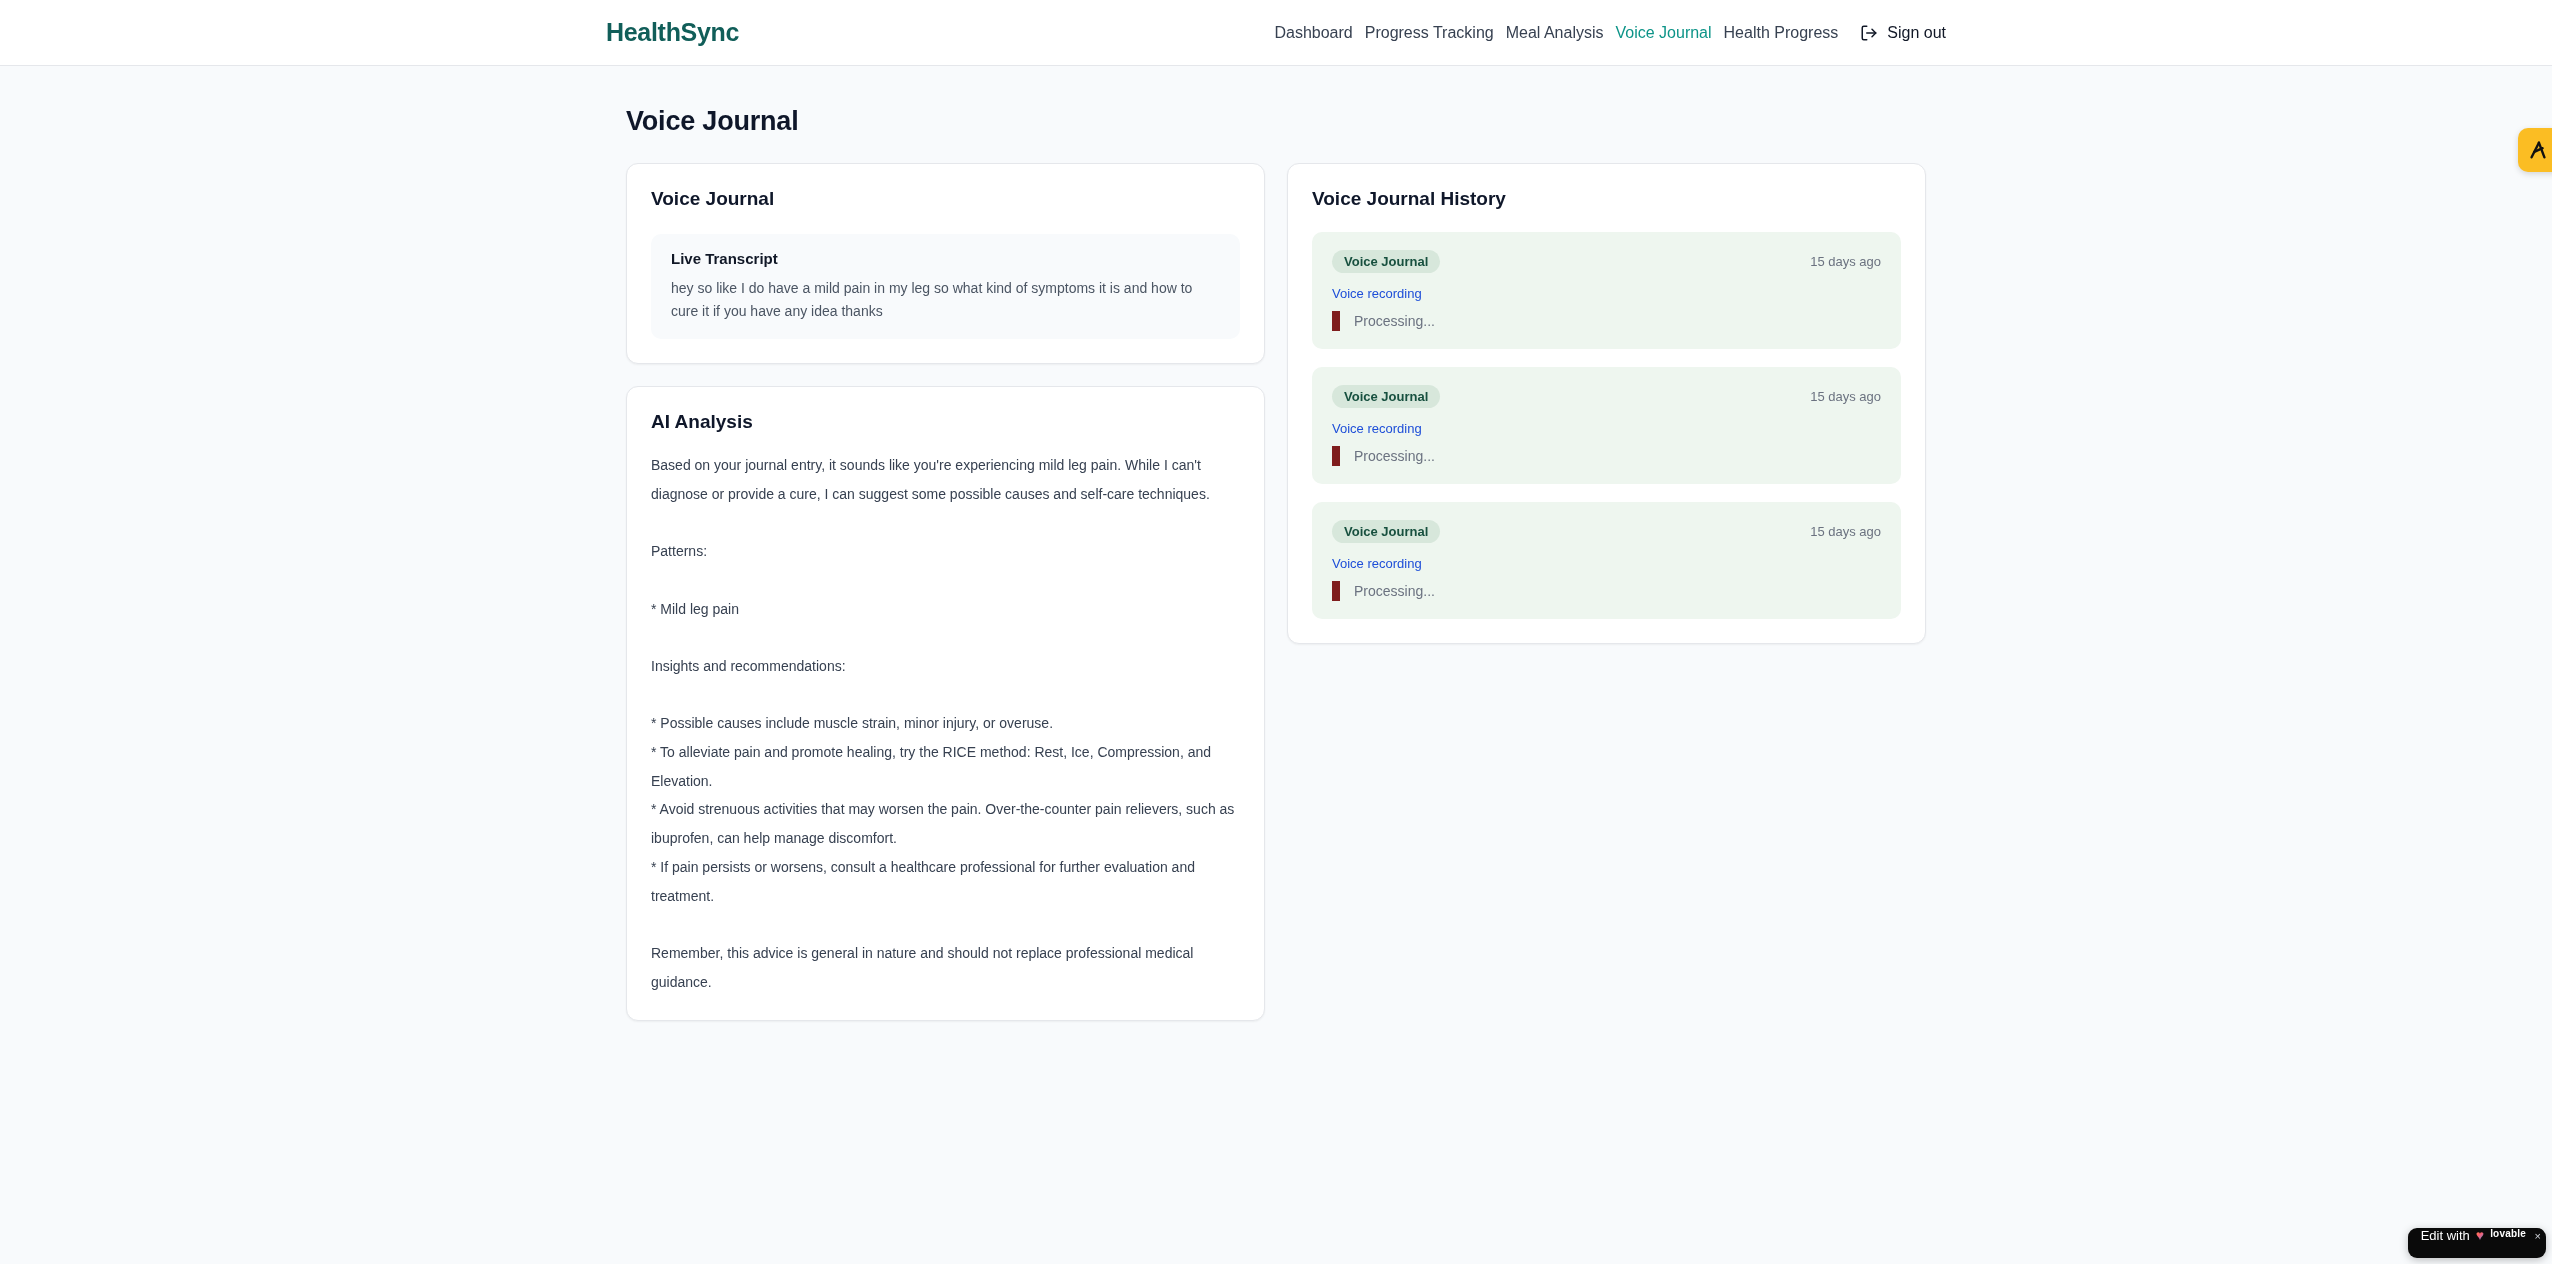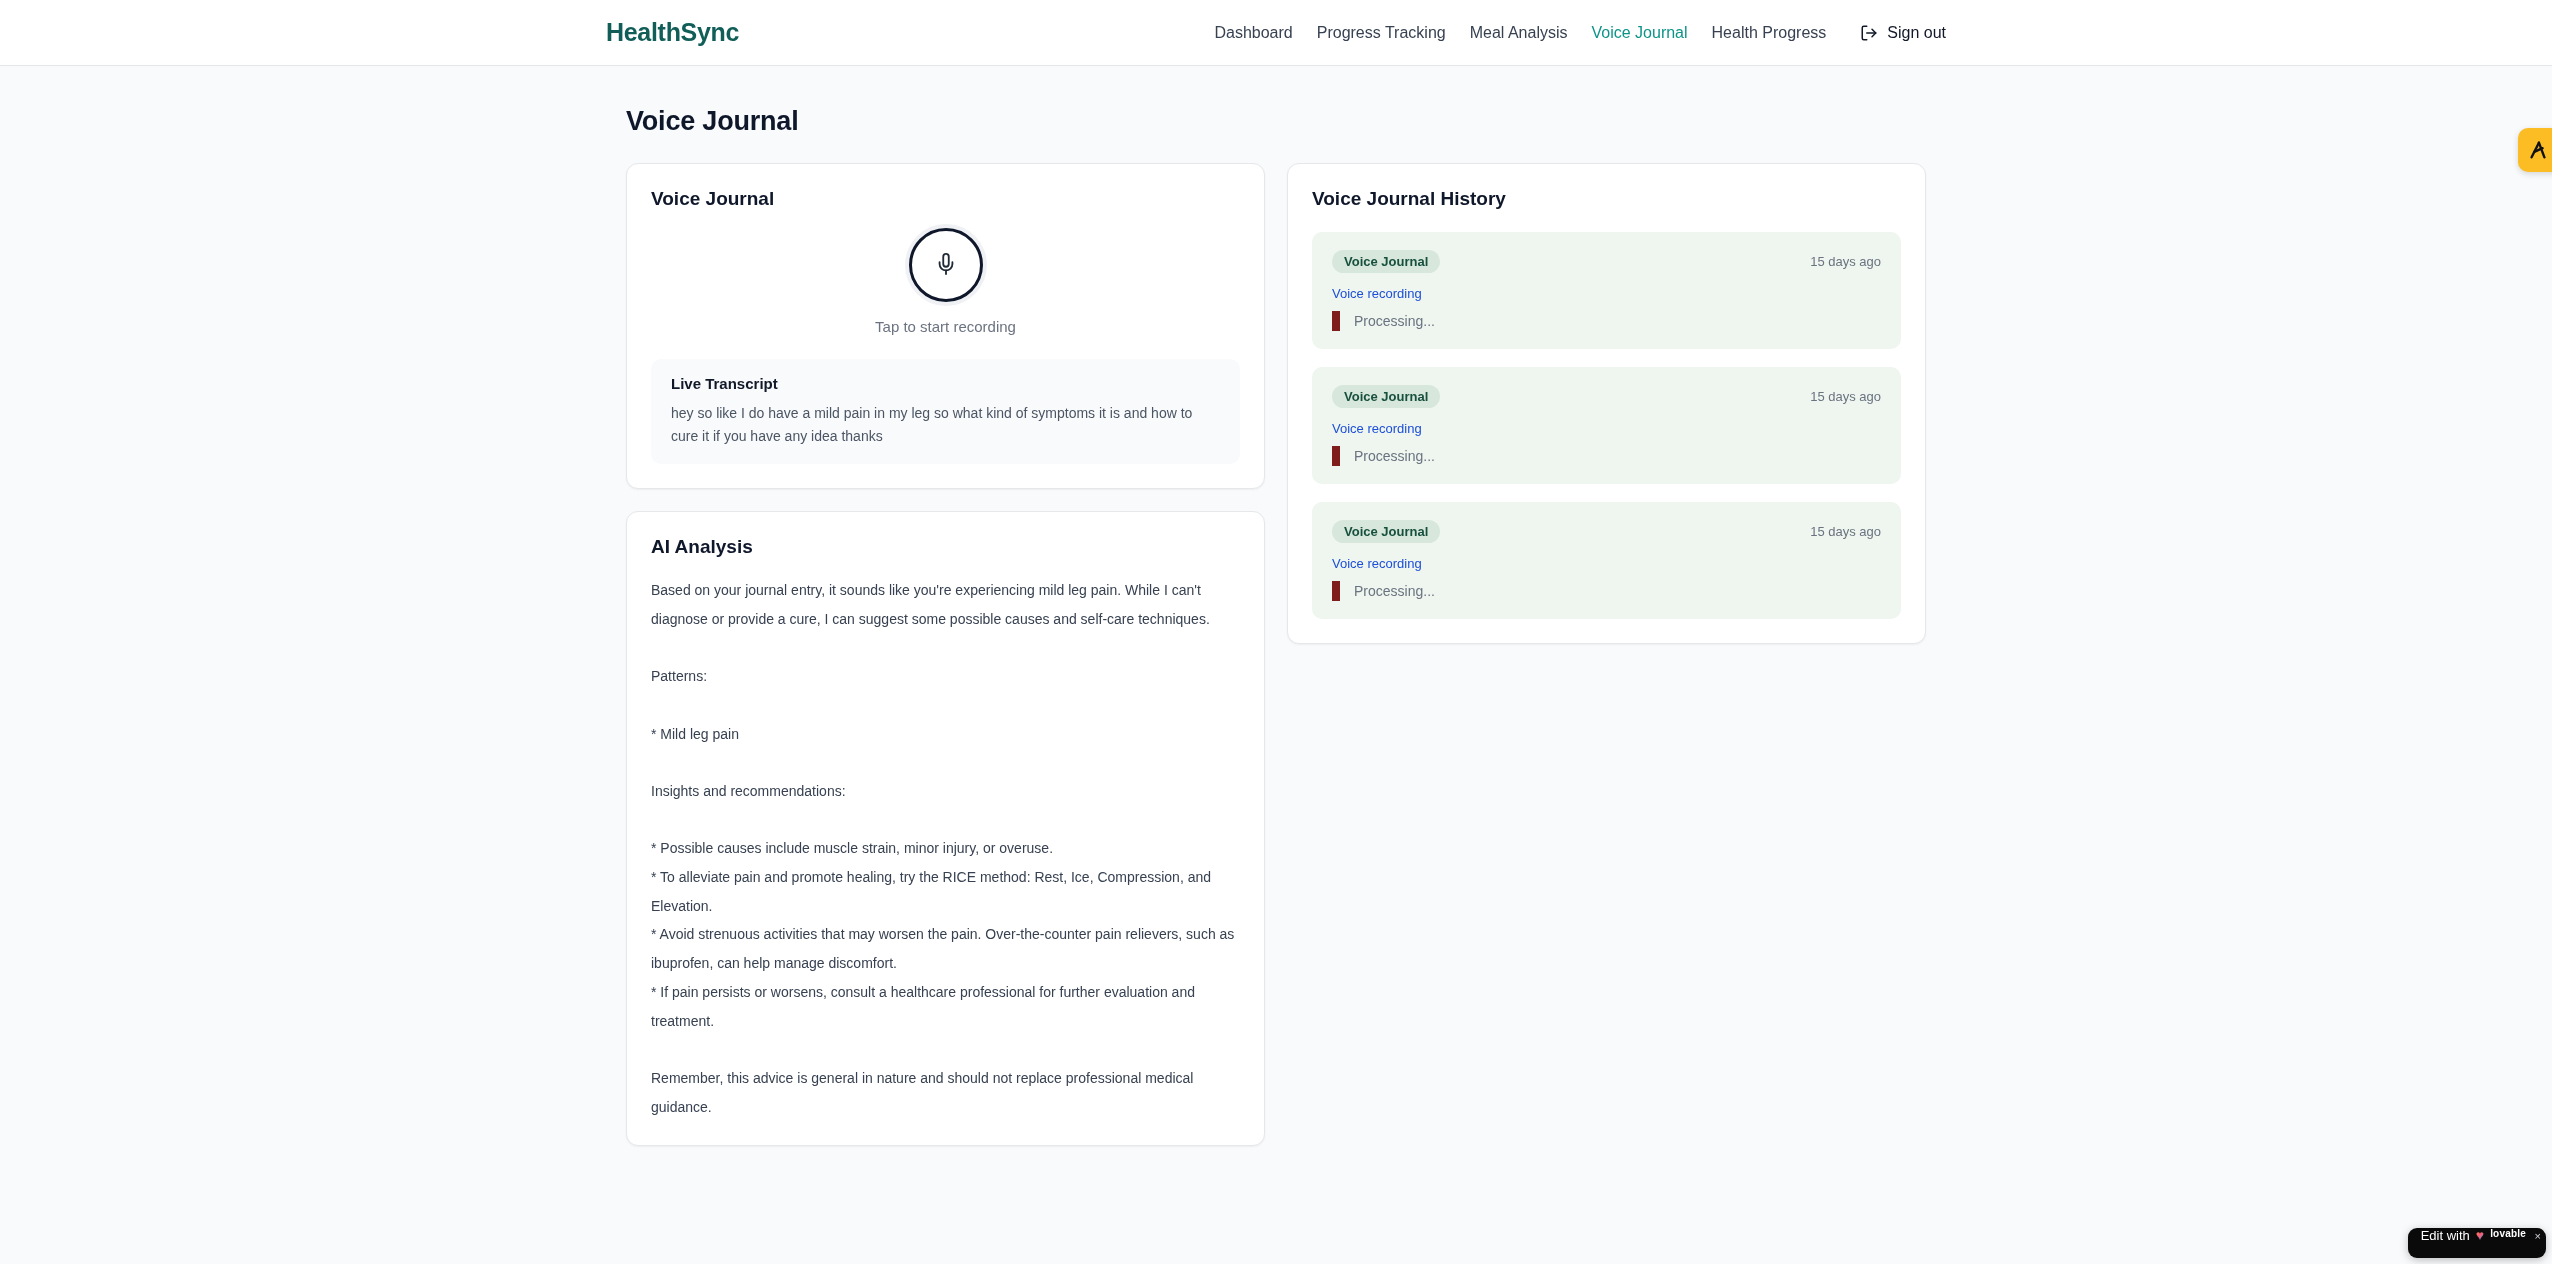--- a/index.html
+++ b/index.html
@@ -13,21 +13,21 @@
   }
   
   .header {
     height:66px; background:#ffffff; border-bottom:1px solid #e5e7eb;
     display:flex; align-items:center;
   }
   .header-inner {
     width:1340px; margin:0 auto; display:flex; align-items:center; justify-content:space-between;
   }
   .logo { font-size:25px; font-weight:700; color:#115e59; letter-spacing:-0.3px; cursor:pointer; }
-  .nav { display:flex; align-items:flex-end; gap:24px; }
+  .nav { display:flex; align-items:flex-end; gap:12px; }
   .nav-link { font-size:16px; color:#374151; cursor:pointer; text-decoration:none; }
   .nav-link.active { color:#0d9488; }
   .signout-btn {
     display:flex; align-items:center; gap:9px; margin-left:10px;
     font-size:16px; font-weight:500; color:#111827; background:none; border:none; cursor:pointer;
     font-family:inherit;
   }
   .signout-btn svg { display:block; }
 
   
@@ -135,32 +135,20 @@
 
 <main class="main">
   <h1 class="page-title">Voice Journal</h1>
 
   <div class="grid">
 
     <div class="col">
 
       <section class="card">
         <h2 class="card-title">Voice Journal</h2>
-        <div class="rec-area">
-          <button class="mic-button">
-            <span>
-              <svg width="22" height="22" viewBox="0 0 24 24" fill="none" stroke="#1f2937" stroke-width="2" stroke-linecap="round" stroke-linejoin="round">
-                <path d="M12 1a3 3 0 0 0-3 3v8a3 3 0 0 0 6 0V4a3 3 0 0 0-3-3z"></path>
-                <path d="M19 10v2a7 7 0 0 1-14 0v-2"></path>
-                <line x1="12" y1="19" x2="12" y2="23"></line>
-              </svg>
-            </span>
-          </button>
-          <div class="tap-hint">Tap to start recording</div>
-        </div>
         <div class="transcript-box">
           <div class="transcript-title">Live Transcript</div>
           <div class="transcript-text">hey so like I do have a mild pain in my leg so what kind of symptoms it is and how to cure it if you have any idea thanks</div>
         </div>
       </section>
 
       <section class="card">
         <h2 class="card-title">AI Analysis</h2>
         <div class="analysis-body">Based on your journal entry, it sounds like you're experiencing mild leg pain. While I can't diagnose or provide a cure, I can suggest some possible causes and self-care techniques.
 

